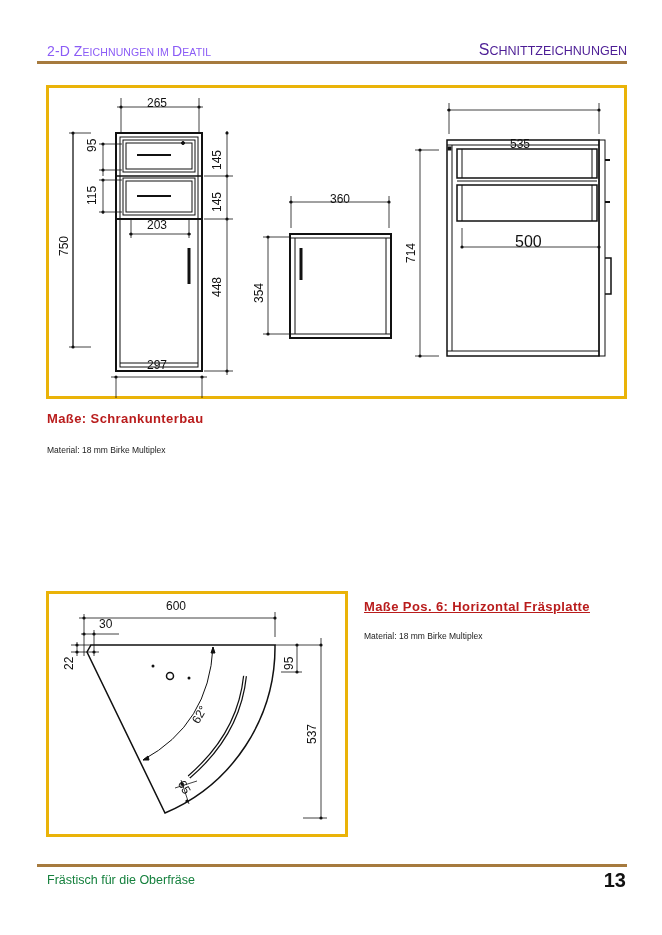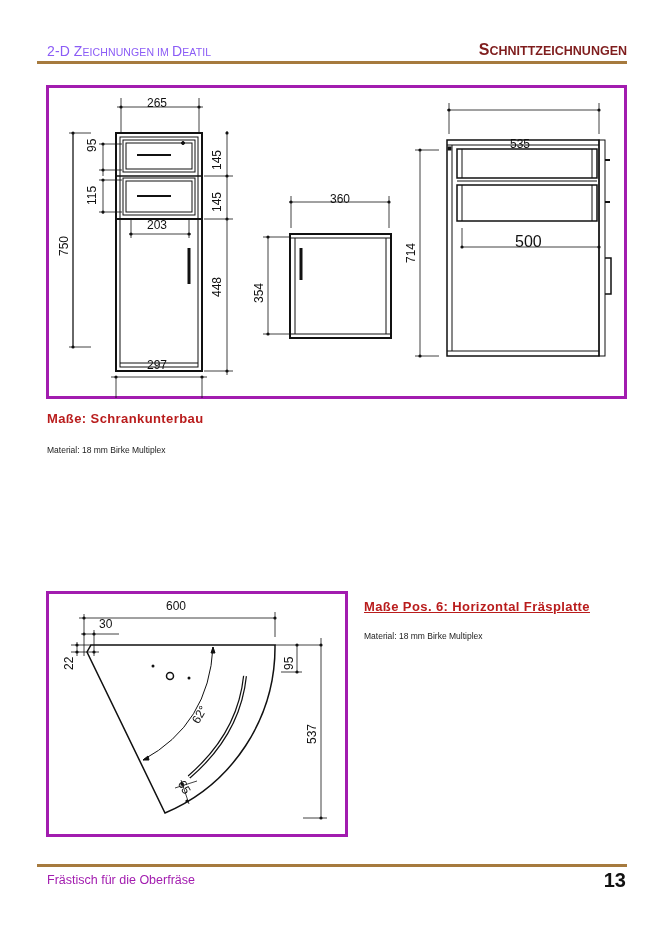--- a/index.html
+++ b/index.html
@@ -1,26 +1,26 @@
 <!DOCTYPE html>
 <html><head>
 <meta charset="utf-8">
 <style>
   html, body { margin:0; padding:0; background:#ffffff; }
   body { width:662px; height:935px; position:relative; overflow:hidden; font-family:"Liberation Sans", sans-serif; color:#111; }
   .hdr-left { position:absolute; left:47px; top:43px; font-size:14px; color:#8b5cf6; letter-spacing:0.1px; }
   .hdr-left .sc { font-size:10.5px; }
-  .hdr-right { position:absolute; right:35px; top:41px; font-size:16px; font-weight:bold; color:#7f1d1d; }
+  .hdr-right { position:absolute; right:35px; top:41px; font-size:16px; font-weight:normal; color:#4c1d95; }
   .hdr-right .sc { font-size:12.5px; }
   .rule { position:absolute; left:37px; width:590px; height:3px; background:#a67a3e; }
-  .frame { position:absolute; border:3px solid #a21caf; background:#fff; box-sizing:border-box; }
+  .frame { position:absolute; border:3px solid #eab308; background:#fff; box-sizing:border-box; }
   .frame svg { position:absolute; left:0; top:0; }
   .caption-title { position:absolute; font-size:13px; font-weight:bold; letter-spacing:0.4px; color:#b91c1c; }
   .caption-sub { position:absolute; font-size:8.5px; color:#222; }
-  .footer-left { position:absolute; left:47px; top:873px; font-size:12.5px; color:#a21caf; }
+  .footer-left { position:absolute; left:47px; top:873px; font-size:12.5px; color:#15803d; }
   .footer-right { position:absolute; right:36px; top:869px; font-size:20px; font-weight:bold; color:#111; }
 </style>
 </head>
 <body>
 
 <div class="hdr-left">
   <span>2-D Z</span><span class="sc">EICHNUNGEN IM </span><span>D</span><span class="sc">EATIL</span>
 </div>
 <div class="hdr-right">
   <span>S</span><span class="sc">CHNITTZEICHNUNGEN</span>

